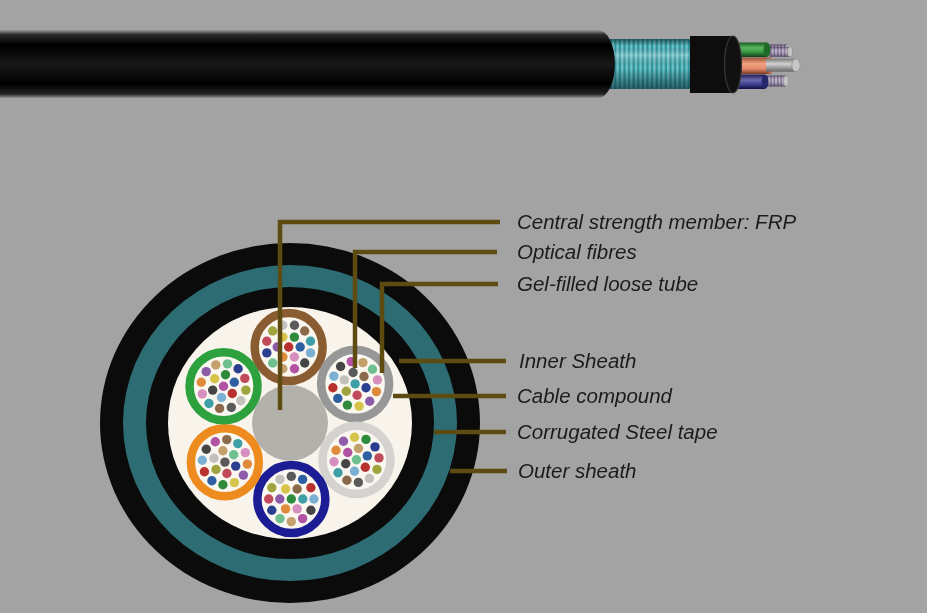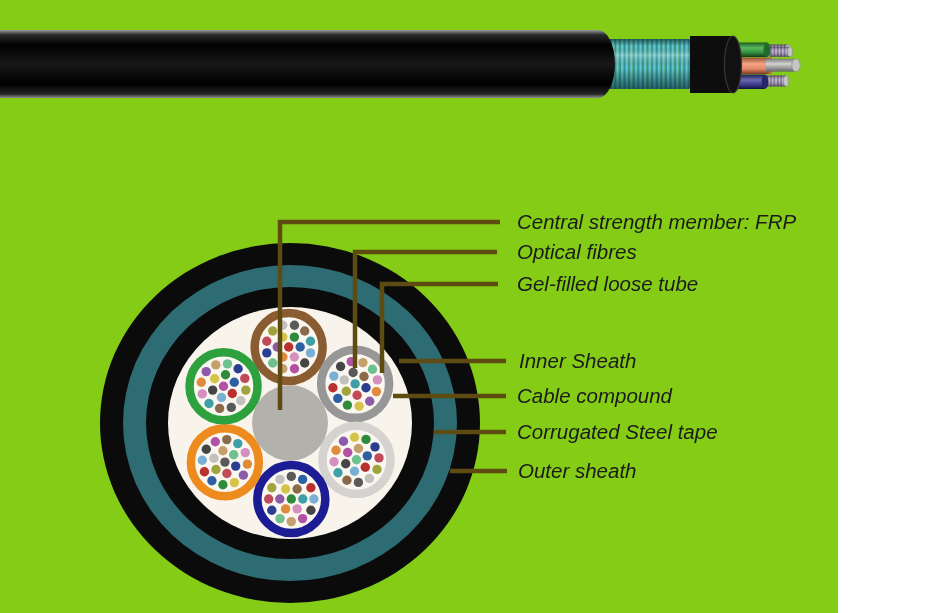--- a/index.html
+++ b/index.html
@@ -1,19 +1,19 @@
 <!DOCTYPE html>
 <html><head>
 <meta charset="utf-8">
 <style>
   html, body { margin: 0; padding: 0; background: #ffffff; }
   .stage {
     position: relative;
-    width: 838px; height: 613px;
-    background: #84cc16;
+    width: 927px; height: 613px;
+    background: #a3a3a3;
     overflow: hidden;
     font-family: "Liberation Sans", sans-serif;
   }
   svg text.diagram-label {
     font-family: "Liberation Sans", sans-serif;
     font-style: italic;
     font-size: 20.5px;
     fill: #1b1b1b;
   }
 </style>

